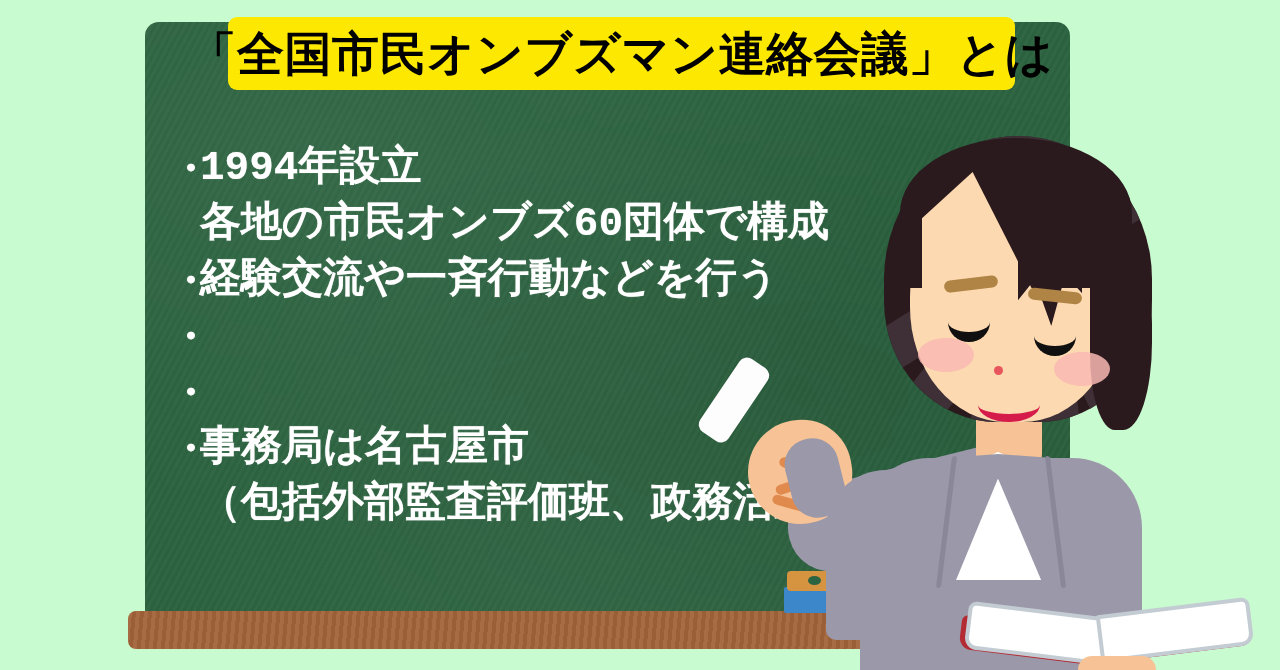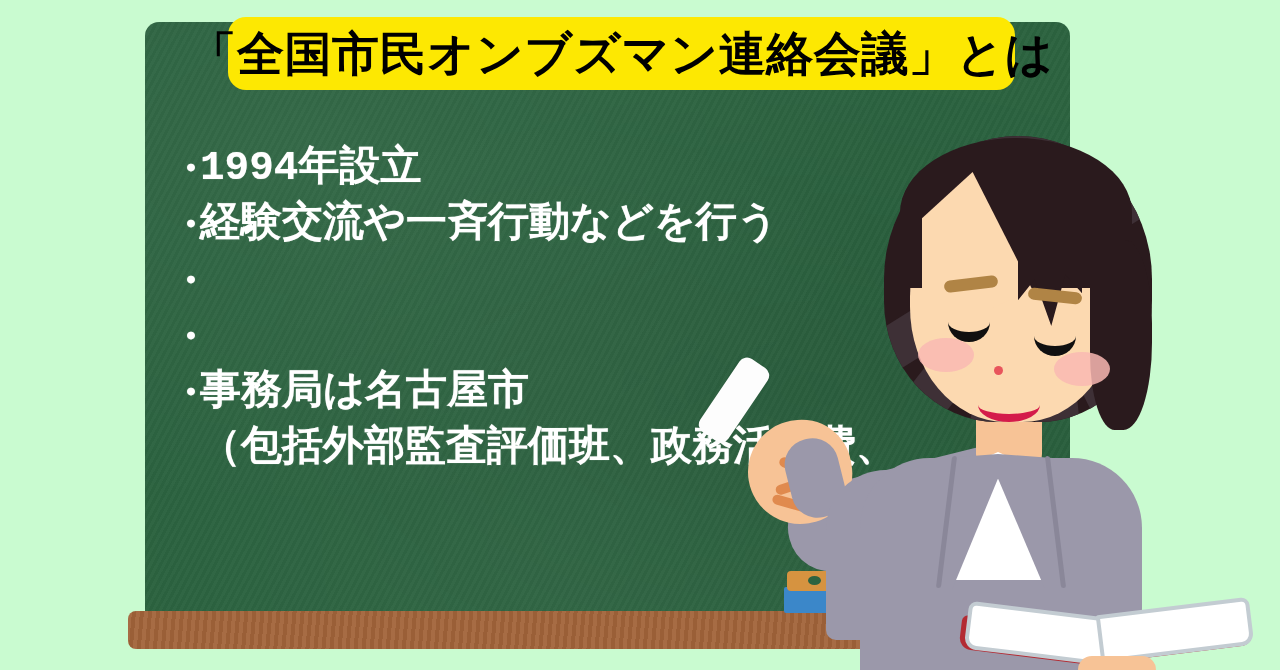--- a/index.html
+++ b/index.html
@@ -39,21 +39,21 @@
   .eraser{position:absolute;left:784px;top:565px;width:120px;height:48px;}
   .eraser .felt{position:absolute;left:0;top:22px;width:120px;height:26px;background:#3b87c9;border-radius:2px;}
   .eraser .top{position:absolute;left:3px;top:6px;width:114px;height:20px;background:#d69340;border-radius:4px;}
   .eraser .h1{position:absolute;left:24px;top:11px;width:13px;height:9px;background:#2c6340;border-radius:50%;}
   .eraser .h2{position:absolute;left:85px;top:11px;width:13px;height:9px;background:#2c6340;border-radius:50%;}
   .chalkstick{position:absolute;left:839px;top:551px;width:17px;height:53px;background:#5a3a1d;border-radius:2px;}
 
   
   .banner{
     position:absolute;left:228px;top:17px;width:787px;height:73px;
-    background:#fde802;border-radius:18px;
+    background:#fde802;border-radius:9px;
     display:flex;align-items:center;justify-content:center;
   }
   .banner-text{
     color:#000;font-size:47px;font-weight:700;letter-spacing:.5px;
     white-space:nowrap;line-height:1;
   }
 
   
   .lines{position:absolute;left:170px;top:143px;width:760px;}
   .line{
@@ -173,20 +173,24 @@
 <div id="stage">
 
   <div class="board"></div>
   <div class="ledge"></div>
 
   <div class="lines">
     <div class="line">
       <span class="bullet">・</span>
       <span class="txt">1994年設立</span>
     </div>
+    <div class="line indent">
+      <span class="bullet">・</span>
+      <span class="txt">各地の市民オンブズ60団体で構成</span>
+    </div>
     <div class="line">
       <span class="bullet">・</span>
       <span class="txt">経験交流や一斉行動などを行う</span>
     </div>
     <div class="line">
       <span class="bullet">・</span>
     </div>
     <div class="line">
       <span class="bullet">・</span>
     </div>

